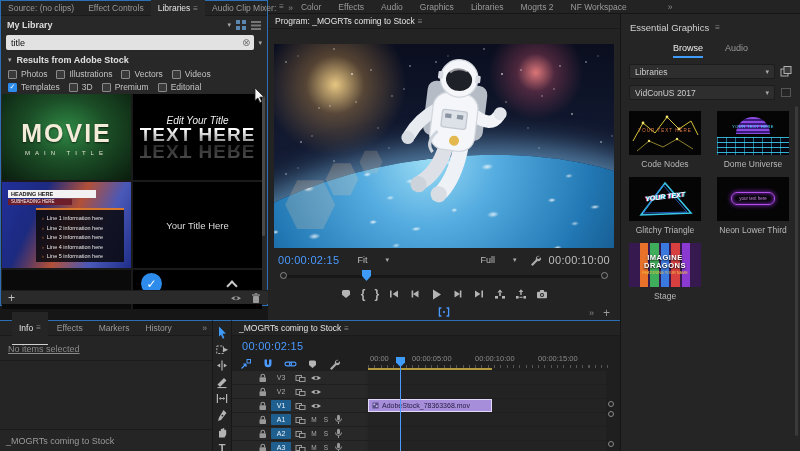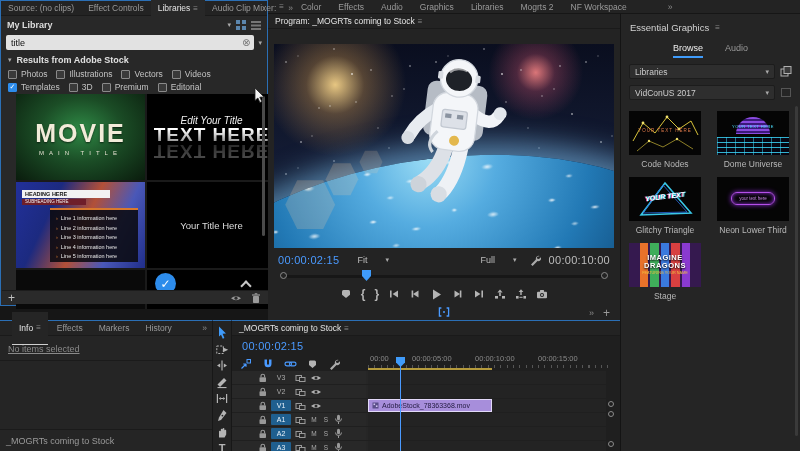--- a/index.html
+++ b/index.html
@@ -38,21 +38,21 @@
     font-size:9px; color:#111; padding:0 16px 0 5px; font-family:inherit; }
   #lib-search-wrap { position:relative; flex:1; display:flex; }
   #search-clear { position:absolute; right:4px; top:2px; color:#777; font-size:10px; }
   #results-header { display:flex; align-items:center; gap:5px; padding:3px 7px 1px; color:#e0e0e0;
     font-weight:bold; font-size:9px; }
   #filters { display:flex; flex-wrap:wrap; row-gap:3px; column-gap:9px; padding:3px 7px; font-size:8.5px; color:#c4c4c4;}
   .filter { display:flex; align-items:center; gap:4px; }
   .cbx { width:9px; height:9px; background:#3a3a3a; border:1px solid #8a8a8a; border-radius:1px;
     display:flex; align-items:center; justify-content:center; font-size:7px; color:transparent; }
   .cbx.checked { background:#2d8ceb; border-color:#2d8ceb; color:#fff; }
-  #lib-grid { position:absolute; left:15px; top:93px; width:260px; height:215px; overflow:hidden;
+  #lib-grid { position:absolute; left:1px; top:93px; width:260px; height:215px; overflow:hidden;
     display:grid; grid-template-columns:129px 129px; grid-auto-rows:86px; gap:2px; background:#1a1a1a; }
   .thumb { position:relative; background:#000; overflow:hidden; }
   .t-movie { background:radial-gradient(ellipse at 50% 42%, #2f8a46 0%, #1b4d26 45%, #0a1c0d 100%);
     display:flex; flex-direction:column; align-items:center; justify-content:center; }
   .t-movie .big { font-size:25px; font-weight:bold; letter-spacing:2px; color:#f2ecd9;
     text-shadow:0 1px 2px rgba(0,0,0,.6); }
   .t-movie .sub { font-size:6px; letter-spacing:5px; color:#e4e0d0; margin-top:2px; }
   .t-edit { display:flex; flex-direction:column; align-items:center; justify-content:center; }
   .t-edit .l1 { font-size:10px; color:#efefef; font-style:italic; }
   .t-edit .l2 { font-size:19px; font-weight:bold; color:#dcdcdc; letter-spacing:1px; line-height:17px;

